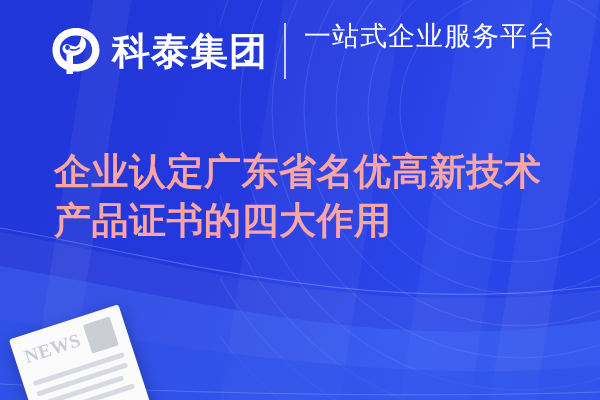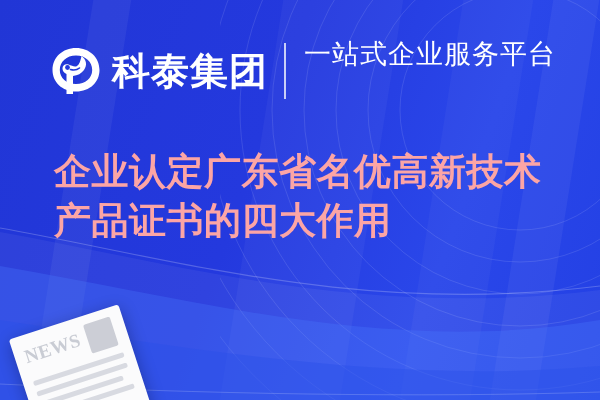--- a/index.html
+++ b/index.html
@@ -57,21 +57,21 @@
     position: absolute;
     left: 0; right: 0; bottom: 0;
     height: 230px;
   }
   .swoosh svg { display:block; width:100%; height:100%; }
 
   
   .header {
     position: absolute;
     left: 50px;
-    top: 36px;
+    top: 16px;
     display: flex;
     align-items: center;
     height: 70px;
   }
   .logo-mark {
     width: 52px;
     height: 52px;
     flex: 0 0 52px;
     margin-right: 10px;
   }
@@ -92,21 +92,20 @@
     background: rgba(255,255,255,0.75);
     margin: 0 18px 0 16px;
     flex: 0 0 2px;
   }
 
   .slogan {
     display: flex;
     flex-direction: row;
     justify-content: flex-start;
     height: 60px;
-    font-family: Liberation Mono, monospace;
   }
   .slogan-main {
     font-size: 27px;
     line-height: 1.12;
     color: #ffffff;
     font-weight: 400;
     letter-spacing: 1px;
     white-space: nowrap;
   }
   .slogan-sub {

